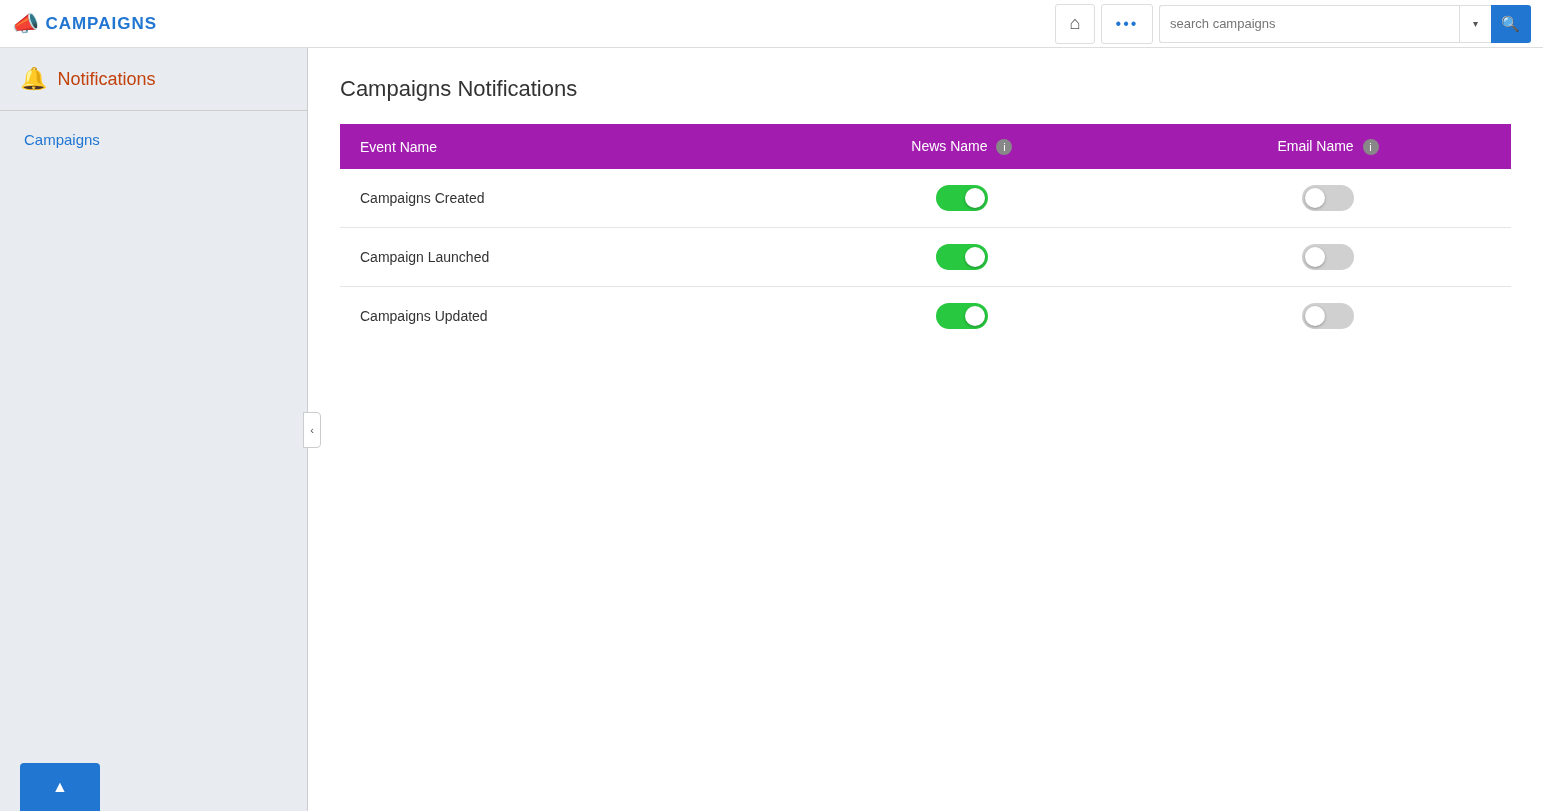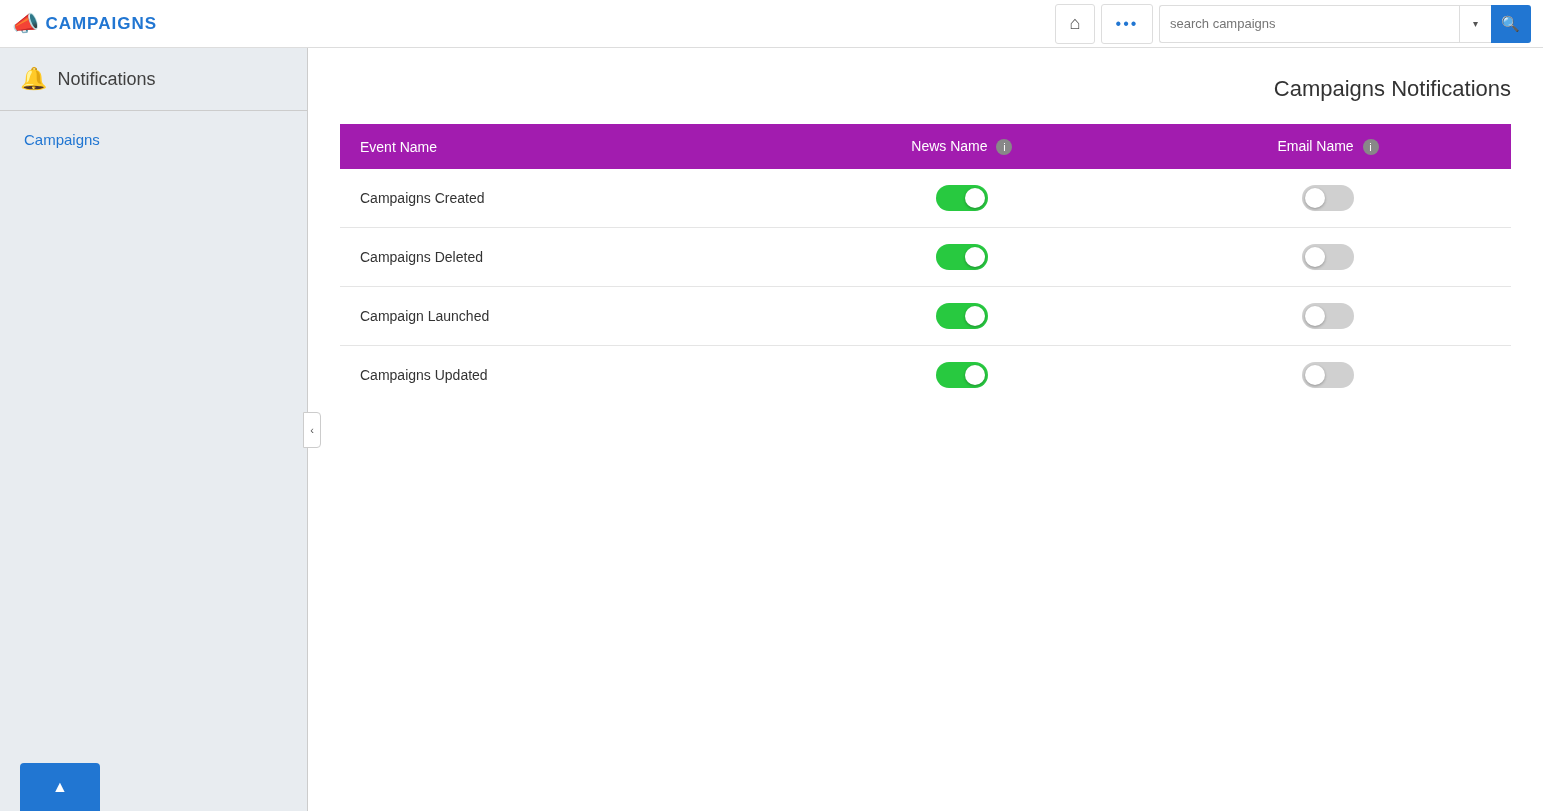--- a/index.html
+++ b/index.html
@@ -110,21 +110,21 @@
       padding: 18px 20px;
       border-bottom: 1px solid #ccc;
     }
     .sidebar-notifications .bell-icon {
       color: #2176d2;
       font-size: 22px;
     }
     .sidebar-notifications .notif-label {
       font-size: 18px;
       font-weight: 500;
-      color: #404040;
+      color: #c2410c;
     }
     .sidebar-nav {
       padding: 10px 0;
     }
     .sidebar-nav-item {
       display: block;
       padding: 10px 24px;
       font-size: 15px;
       cursor: pointer;
       color: #333;
@@ -166,21 +166,20 @@
       flex: 1;
       background: #fff;
       overflow-y: auto;
       padding: 28px 32px;
     }
     .content-title {
       font-size: 22px;
       color: #333;
       font-weight: 400;
       margin-bottom: 22px;
-      text-align: right;
     }
 
     
     .notif-table {
       width: 100%;
       border-collapse: collapse;
     }
     .notif-table thead tr {
       background: #a21caf;
       color: #fff;
@@ -337,35 +336,20 @@
     </div>
   </label></td>
             <td class="center"><label class="toggle-switch">
     <input type="checkbox" style="">
     <div class="toggle-track off">
       <div class="toggle-thumb"></div>
     </div>
   </label></td>
           </tr>
           <tr>
-            <td>Campaigns Deleted</td>
-            <td class="center"><label class="toggle-switch">
-    <input type="checkbox" checked="" style="">
-    <div class="toggle-track on">
-      <div class="toggle-thumb"></div>
-    </div>
-  </label></td>
-            <td class="center"><label class="toggle-switch">
-    <input type="checkbox" style="">
-    <div class="toggle-track off">
-      <div class="toggle-thumb"></div>
-    </div>
-  </label></td>
-          </tr>
-          <tr>
             <td>Campaign Launched</td>
             <td class="center"><label class="toggle-switch">
     <input type="checkbox" checked="" style="">
     <div class="toggle-track on">
       <div class="toggle-thumb"></div>
     </div>
   </label></td>
             <td class="center"><label class="toggle-switch">
     <input type="checkbox" style="">
     <div class="toggle-track off">

